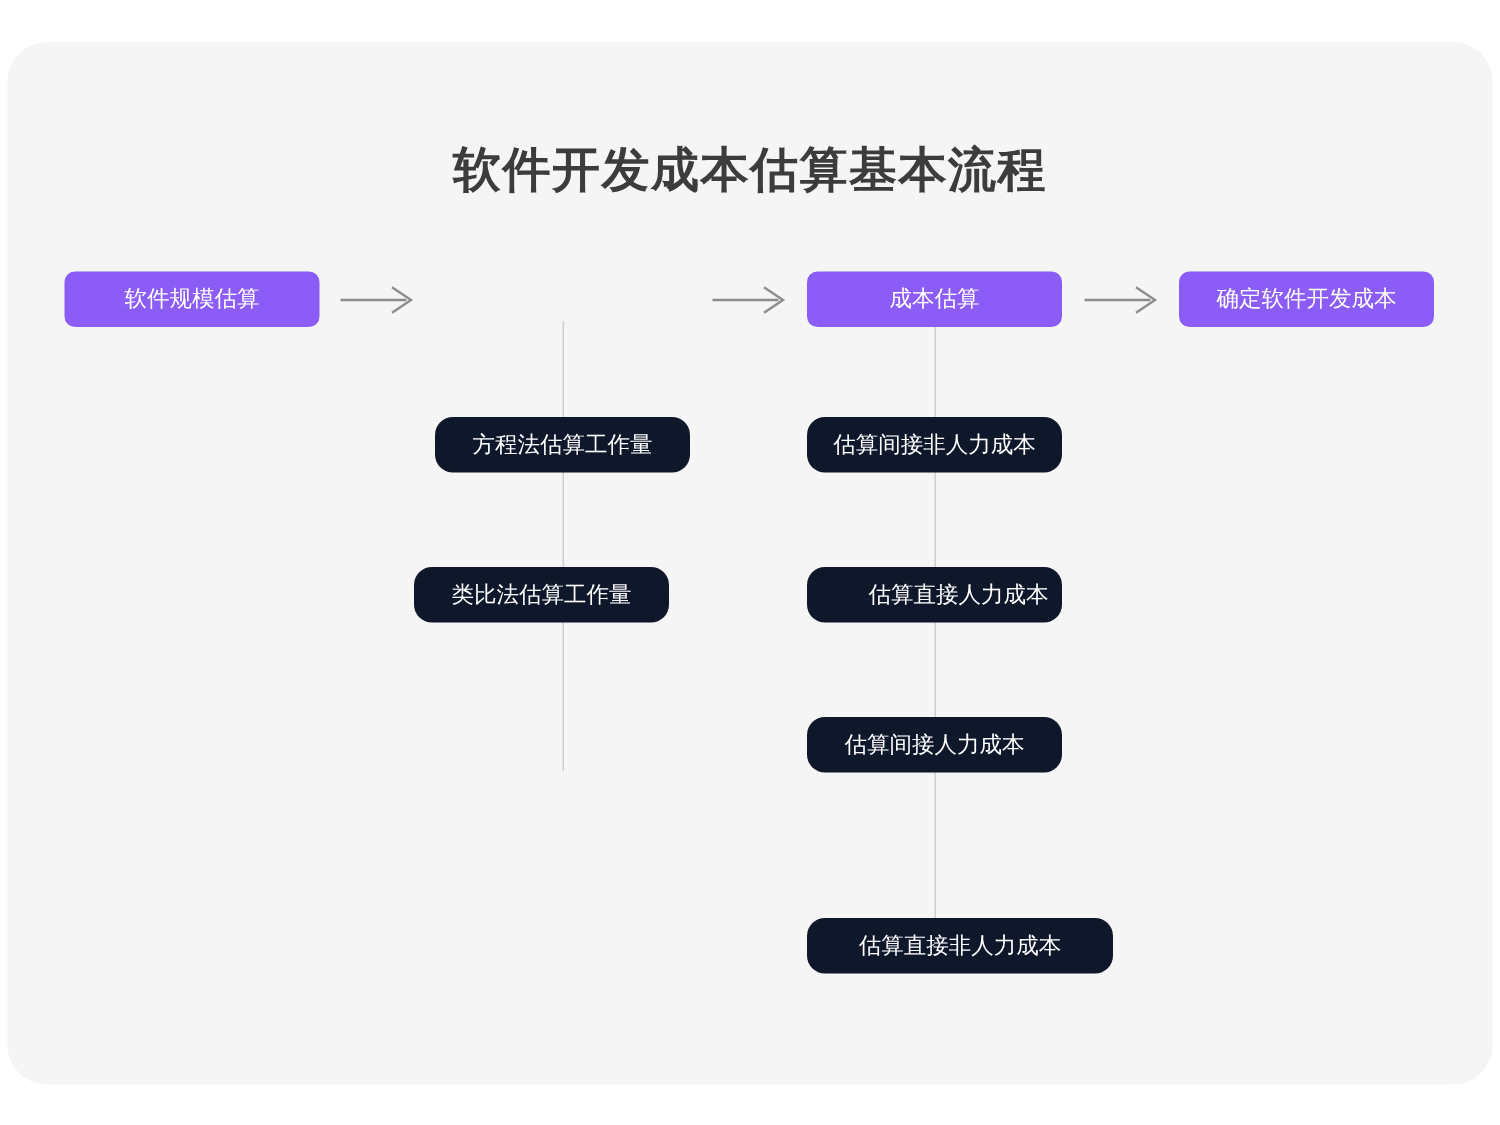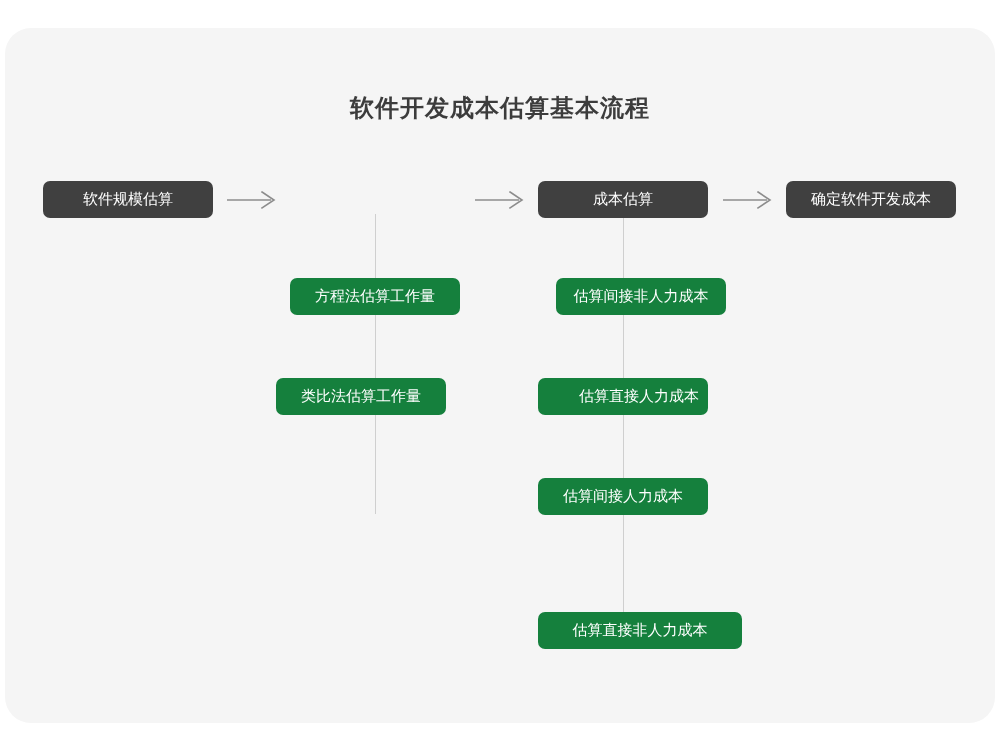--- a/index.html
+++ b/index.html
@@ -32,63 +32,64 @@
     border-radius: 26px;
   }
 
   
   #title {
     position: absolute;
     left: 0;
     top: 92px;
     width: 1000px;
     text-align: center;
-    font-size: 24px;
+    font-size: 32px;
     font-weight: bold;
     color: #3c3c3c;
     letter-spacing: 1px;
     white-space: nowrap;
   }
 
   
   .node {
     position: absolute;
     display: flex;
     align-items: center;
     justify-content: center;
     border-radius: 7px;
     font-size: 15px;
     color: #ffffff;
     white-space: nowrap;
     box-sizing: border-box;
     z-index: 3;
   }
   .node.primary {
-    background: #404040;
+    background: #8b5cf6;
     height: 37px;
     font-family: Liberation Mono, monospace;
   }
   .node.secondary {
-    background: #15803d;
+    background: #0f172a;
     height: 37px;
+    border-radius: 12px;
   }
 
   
   #n-scale   { left: 43px;  top: 181px; width: 170px; }
   #n-effort  { left: 290px; top: 181px; width: 170px; }
   #n-cost    { left: 538px; top: 181px; width: 170px; }
   #n-final   { left: 786px; top: 181px; width: 170px; }
 
   
   #n-eq      { left: 290px; top: 278px; width: 170px; }
   #n-analogy { left: 276px; top: 378px; width: 170px; }
   #n-infer   { left: 290px; top: 478px; width: 170px; }
 
   
-  #n-indirect-nonlabor { left: 556px; top: 278px; width: 170px; }
+  #n-indirect-nonlabor { left: 538px; top: 278px; width: 170px; }
   #n-direct-labor      { left: 538px; top: 378px; width: 170px; padding-left: 32px; }
   #n-indirect-labor    { left: 538px; top: 478px; width: 170px; }
   #n-direct-nonlabor   { left: 538px; top: 612px; width: 204px; }
 
   
   .vline {
     position: absolute;
     width: 1px;
     background: #cfcfcf;
     z-index: 1;

